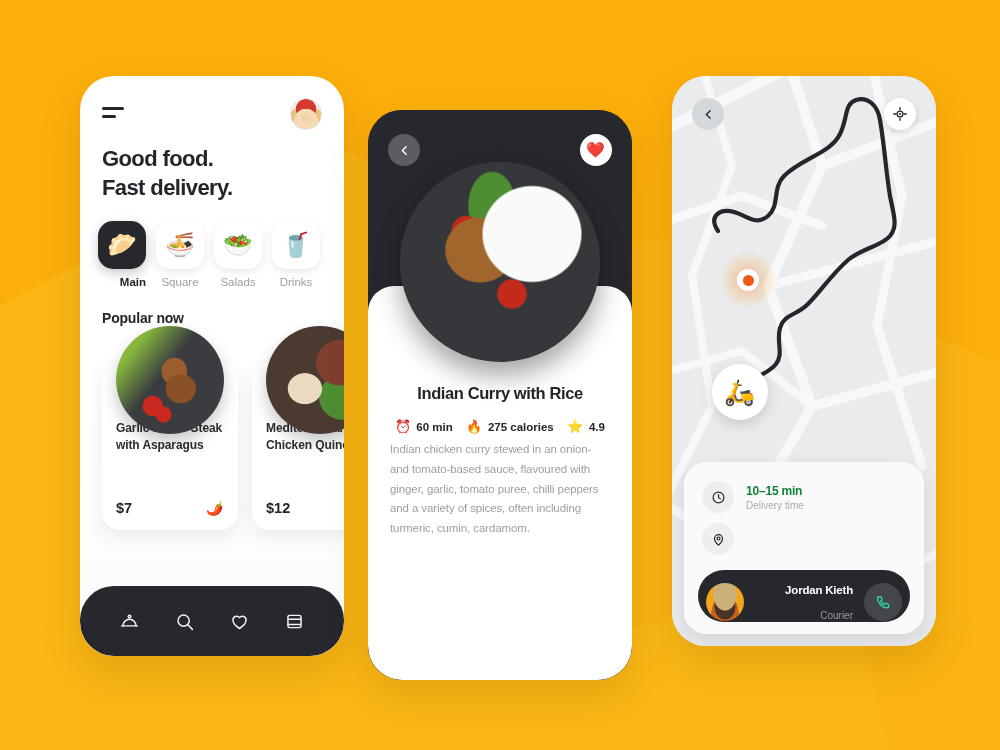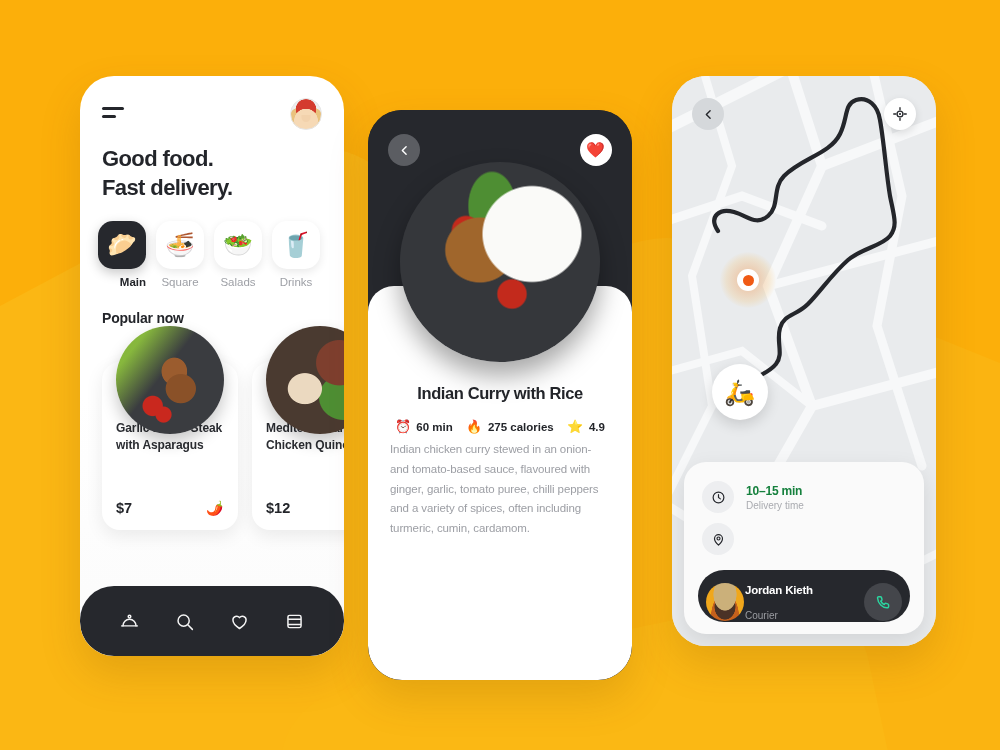--- a/index.html
+++ b/index.html
@@ -366,22 +366,23 @@
   .dp-main { font-size: 12px; font-weight: 700; color: #15803d; letter-spacing: -0.2px; }
   .dp-sub  { font-size: 10px; color: #A9ABB0; margin-top: 2px; }
 
   .courier-card {
     margin-top: 10px;
     height: 52px;
     border-radius: 26px;
     background: #26282D;
     display: flex;
     align-items: center;
-    gap: 1px;
+    gap: 11px;
     padding: 12px 8px 0 8px;
+    text-align: right;
   }
   .courier-avatar {
     width: 38px; height: 38px; border-radius: 50%;
     background:
       radial-gradient(ellipse at 50% 30%, #CBB07A 0 42%, rgba(203,176,122,0) 44%),
       radial-gradient(ellipse at 50% 62%, #4A3226 0 38%, rgba(74,50,38,0) 40%),
       radial-gradient(ellipse at 50% 96%, #C5611C 0 52%, rgba(197,97,28,0) 54%),
       #F0A71B;
     flex: 0 0 38px;
   }

